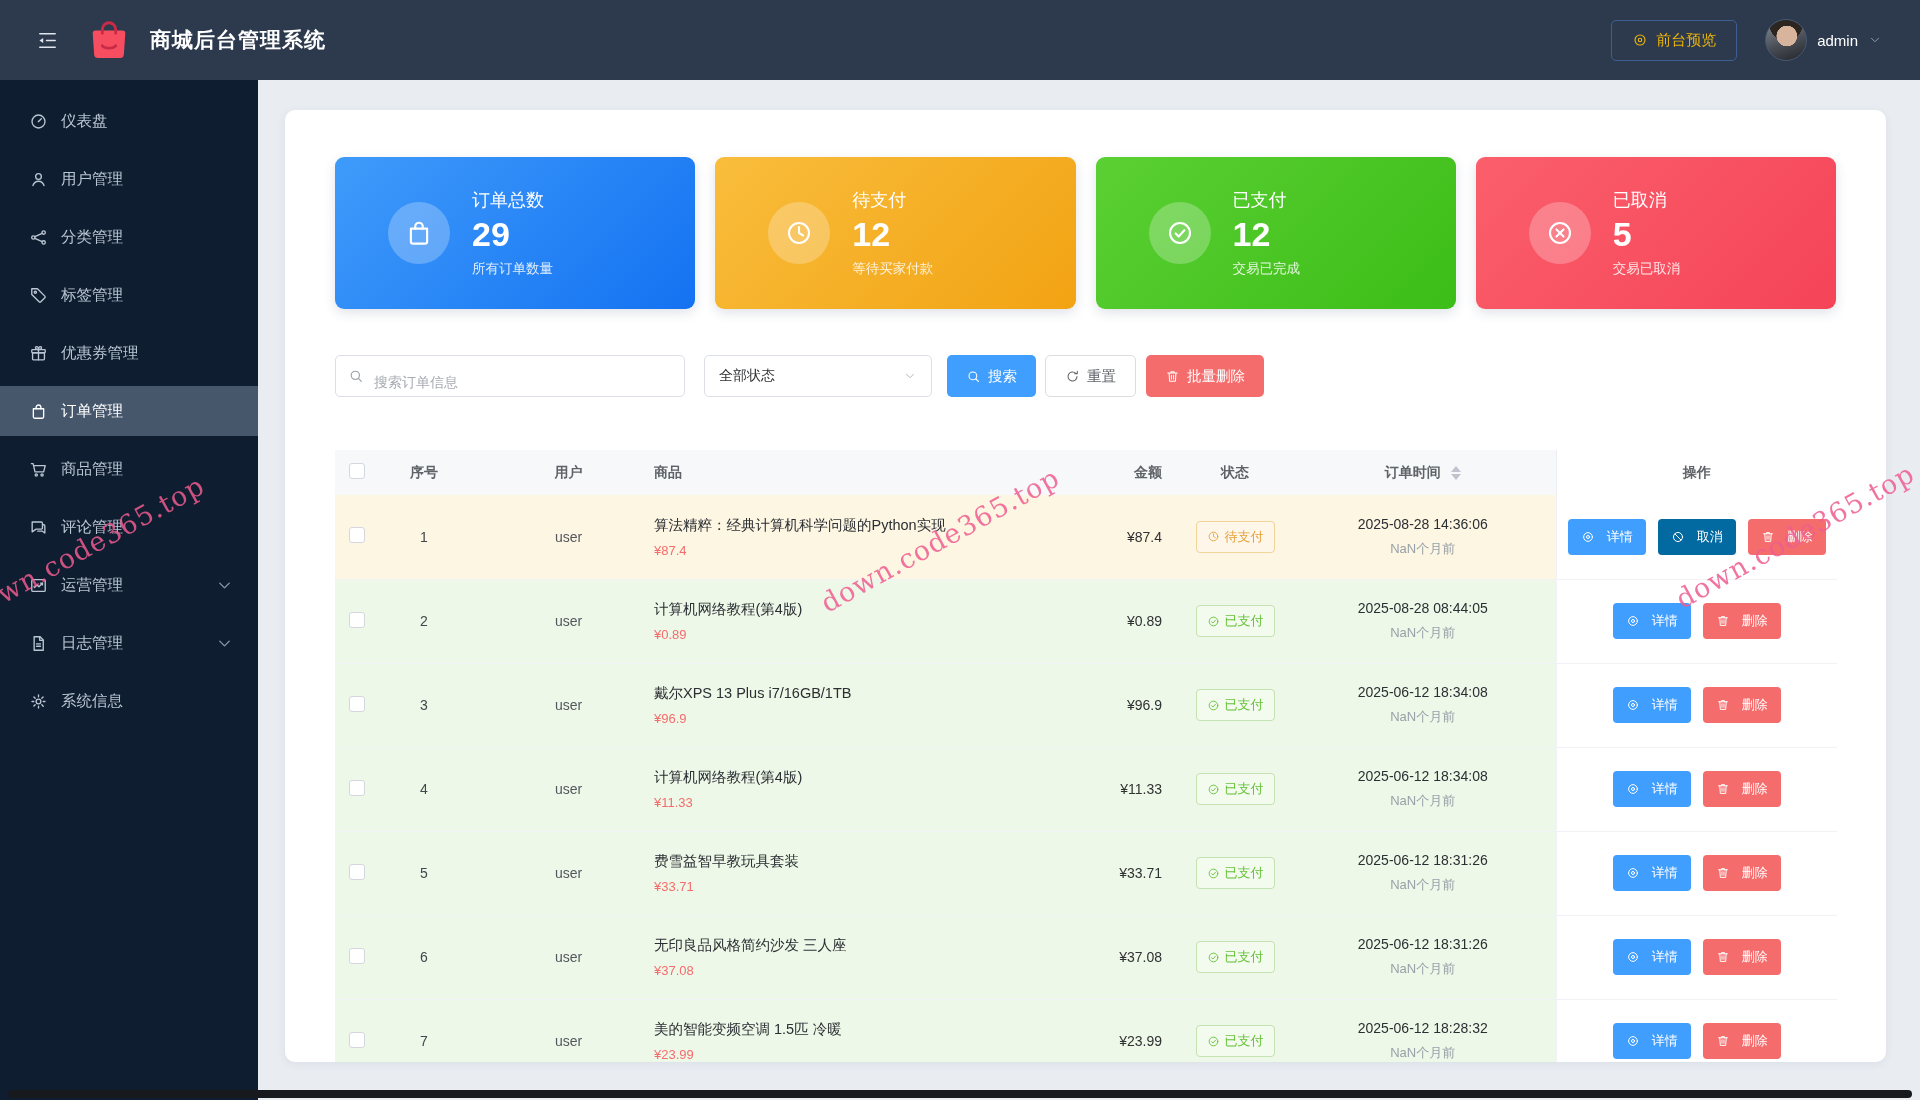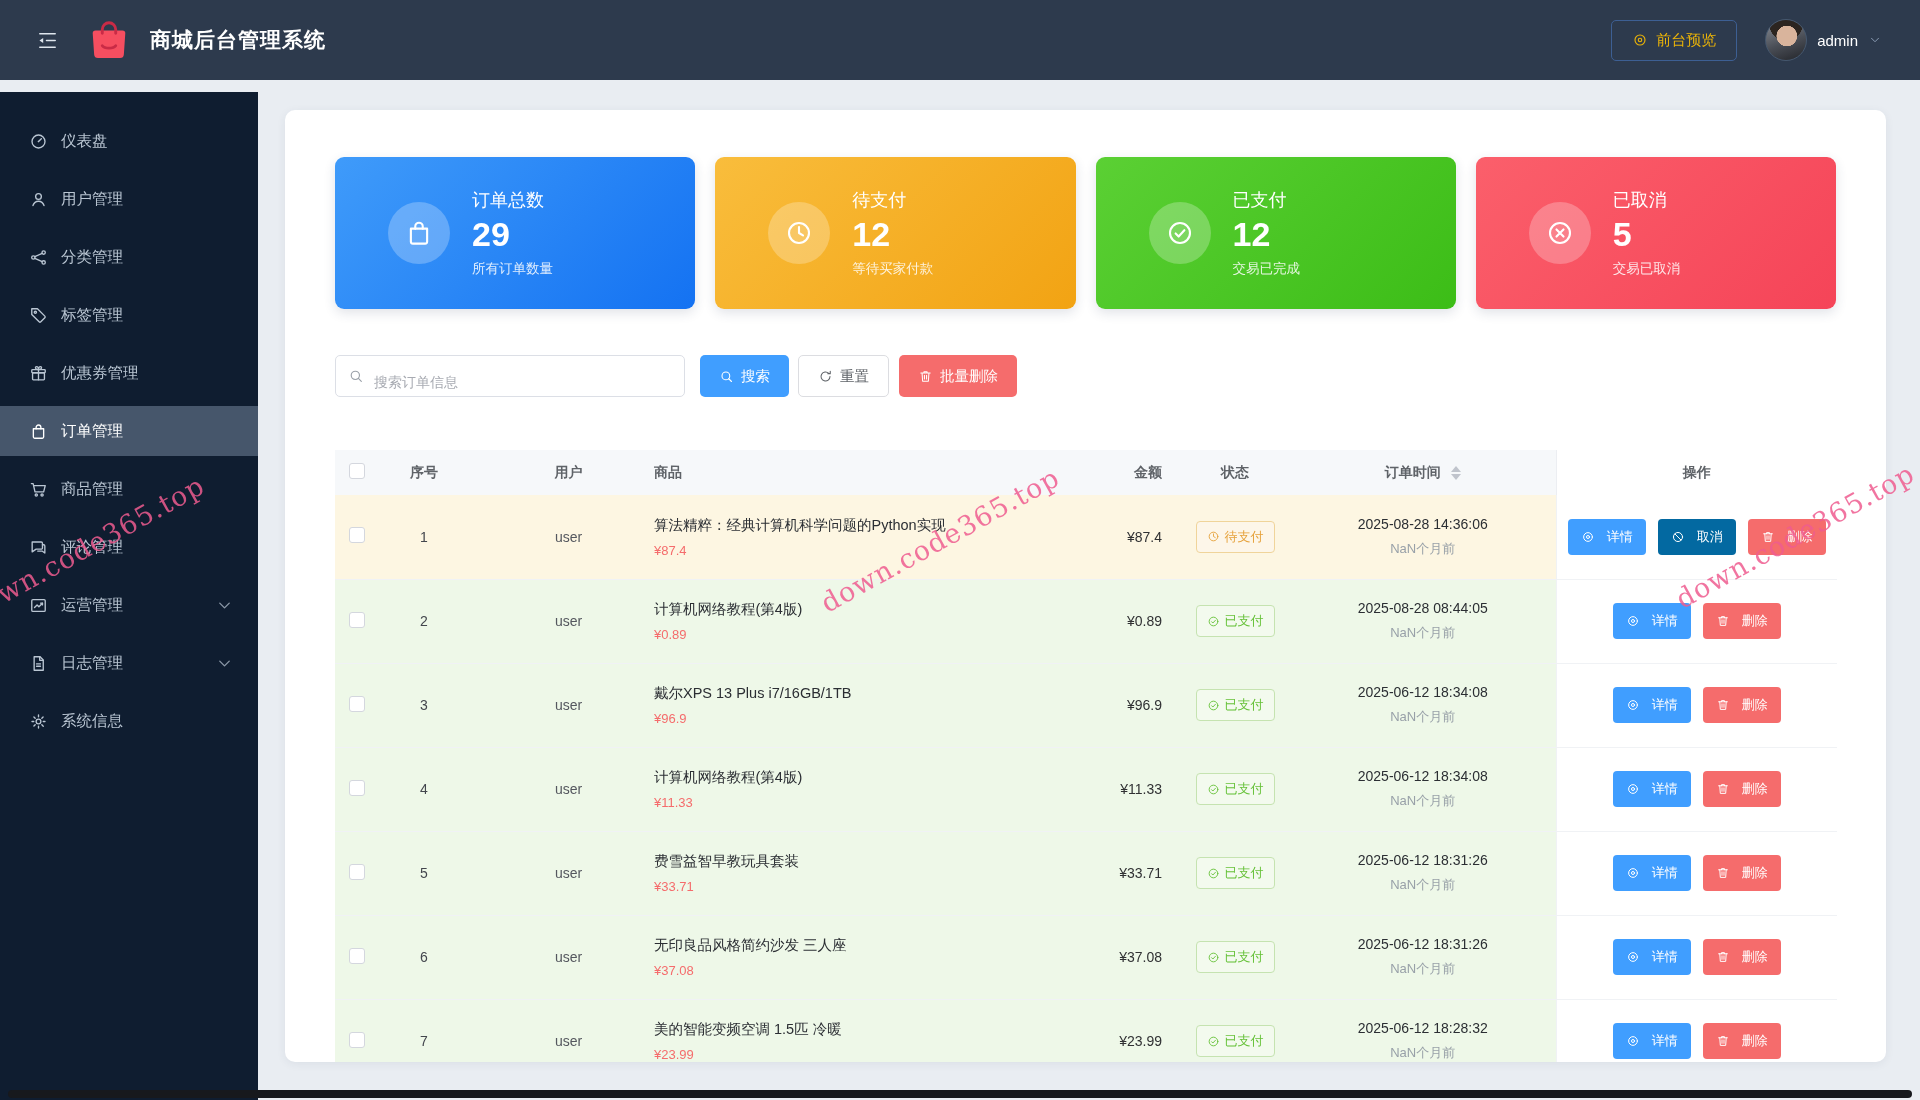--- a/index.html
+++ b/index.html
@@ -20,21 +20,21 @@
   .avatar { width:42px; height:42px; border-radius:50%;
             background:
               radial-gradient(circle at 52% 40%, #d9b49c 0 32%, rgba(0,0,0,0) 33%),
               radial-gradient(circle at 50% 10%, #2c2520 0 40%, rgba(0,0,0,0) 41%),
               linear-gradient(160deg,#8a8f98 0%,#4a4e56 55%,#23252a 100%);
             border:1px solid #46586e; }
   .user-name { color:#ffffff; font-size:15px; }
   .user-caret { color:#8a9bb3; }
 
   
-  .sbar { position:absolute; top:92px; left:0; bottom:0; width:258px; background:#0f1d30; z-index:40; padding-top:24px; }
+  .sbar { position:absolute; top:72px; left:0; bottom:0; width:258px; background:#0f1d30; z-index:40; padding-top:24px; }
   .s-item { position:relative; height:50px; margin-bottom:8px; display:flex; align-items:center; color:#bac6d3;
             font-size:15.5px; cursor:pointer; }
   .s-item .ic { margin-left:29px; width:19px; height:19px; flex:none; }
   .s-item .s-label { margin-left:13px; }
   .s-item.active { background:#46566b; color:#ffffff; }
   .s-caret { position:absolute; right:24px; color:#8a97a6; width:13px; height:13px; }
 
   
   .panel { position:absolute; top:110px; left:285px; width:1601px; height:952px; background:#ffffff;
            border-radius:10px; box-shadow:0 2px 10px rgba(40,60,90,.07); overflow:hidden; z-index:10; }
@@ -379,20 +379,26 @@
       </div>
     </div>
 
     <div class="toolbar">
       <div class="search-wrap">
         <svg class="ic">
             <use href="#i-search"></use>
           </svg>
         <input class="search-input" type="text" placeholder="搜索订单信息" style="">
       </div>
+      <div class="sel">
+        <span>全部状态</span>
+        <svg class="ic sel-caret">
+            <use href="#i-chev"></use>
+          </svg>
+      </div>
       <button class="tbtn b-primary">
         <svg class="ic">
             <use href="#i-search"></use>
           </svg>
         <span>搜索</span>
       </button>
       <button class="tbtn b-plain">
         <svg class="ic">
             <use href="#i-refresh"></use>
           </svg>

